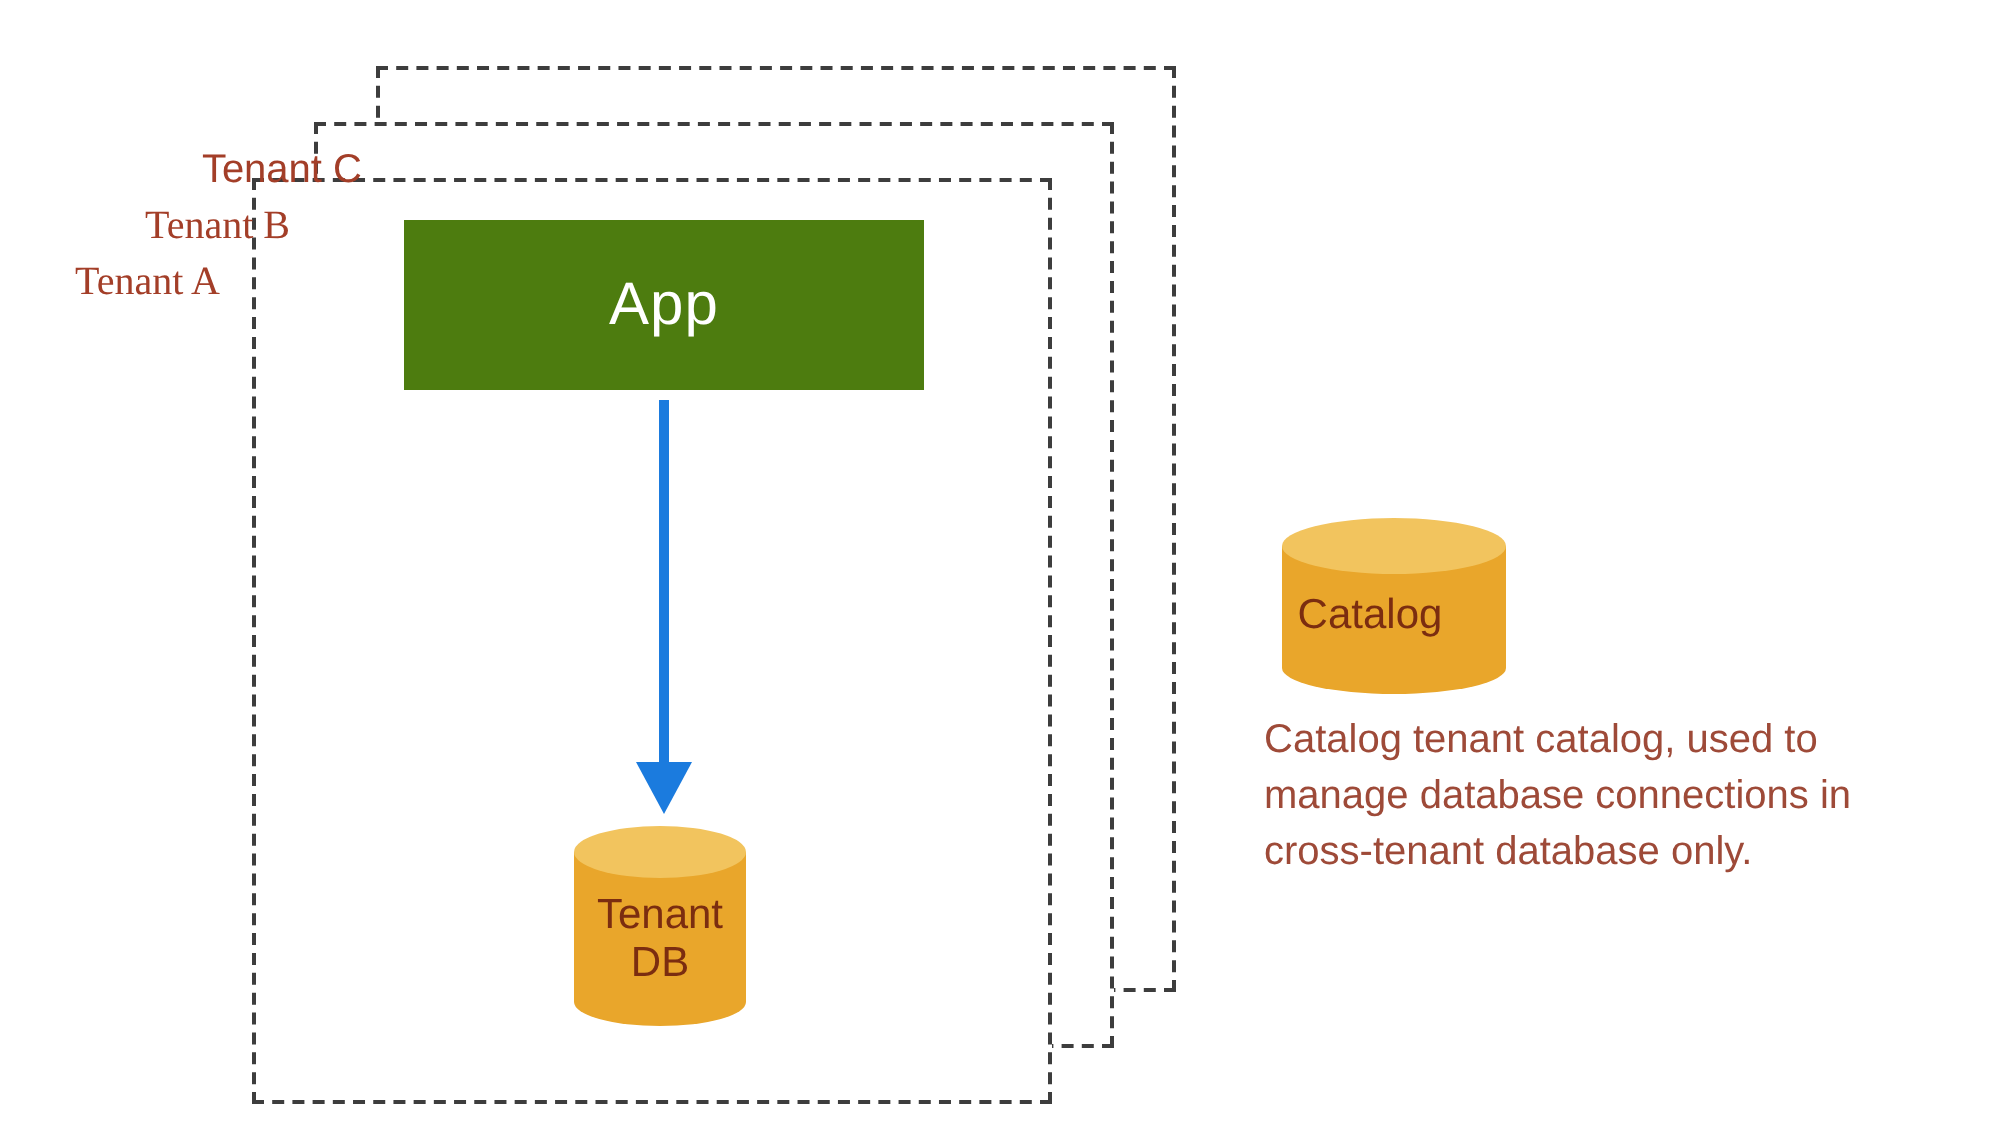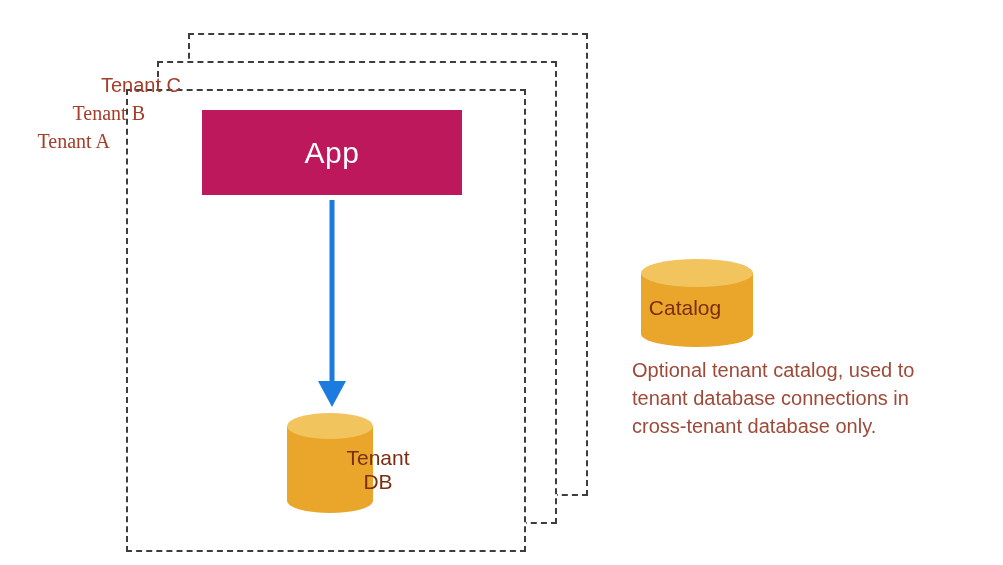--- a/index.html
+++ b/index.html
@@ -41,21 +41,21 @@
   .label-c { top: 34px;  right: 822px; }
   .label-b { top: 62px;  right: 858px; font-family: Liberation Serif, serif; }
   .label-a { top: 90px;  right: 893px; font-family: Liberation Serif, serif; }
 
   .app-box {
     position: absolute;
     left: 202px;
     top: 110px;
     width: 260px;
     height: 85px;
-    background: #be185d;
+    background: #4d7c0f;
     z-index: 4;
     display: flex;
     align-items: center;
     justify-content: center;
   }
   .app-box span {
     color: #ffffff;
     font-size: 30px;
     letter-spacing: 0.5px;
   }
@@ -73,21 +73,21 @@
   }
   .cyl-tenant-db { left: 287px; top: 413px; width: 86px;  height: 101px; }
   .cyl-catalog   { left: 641px; top: 259px; width: 88px; height: 89px;  }
 
   .cyl-label {
     position: absolute;
     width: 100%;
     text-align: center;
     color: #7b2d10;
   }
-  .db-label      { top: 33px; font-size: 21px; line-height: 24px; padding-left: 48px; }
+  .db-label      { top: 33px; font-size: 21px; line-height: 24px; }
   .catalog-label { top: 38px; font-size: 21px; line-height: 21px; }
 
   .catalog-desc {
     position: absolute;
     left: 632px;
     top: 356px;
     z-index: 4;
     font-size: 20px;
     line-height: 28px;
     color: #9e4a38;
@@ -129,18 +129,18 @@
 
   <div class="cylinder cyl-catalog">
     <svg width="112" height="89" viewBox="0 0 112 89">
       <path d="M0,14 L0,75 A56,13 0 0 0 112,75 L112,14 Z" fill="#e9a62b"></path>
       <ellipse cx="56" cy="14" rx="56" ry="14" fill="#f2c45e"></ellipse>
     </svg>
     <div class="cyl-label catalog-label">Catalog</div>
   </div>
 
   <div class="catalog-desc">
-    <div>Optional tenant catalog, used to</div>
-    <div>tenant database connections in</div>
+    <div>Catalog tenant catalog, used to</div>
+    <div>manage database connections in</div>
     <div>cross-tenant database only.</div>
   </div>
 
 </div>
 
 </body></html>

